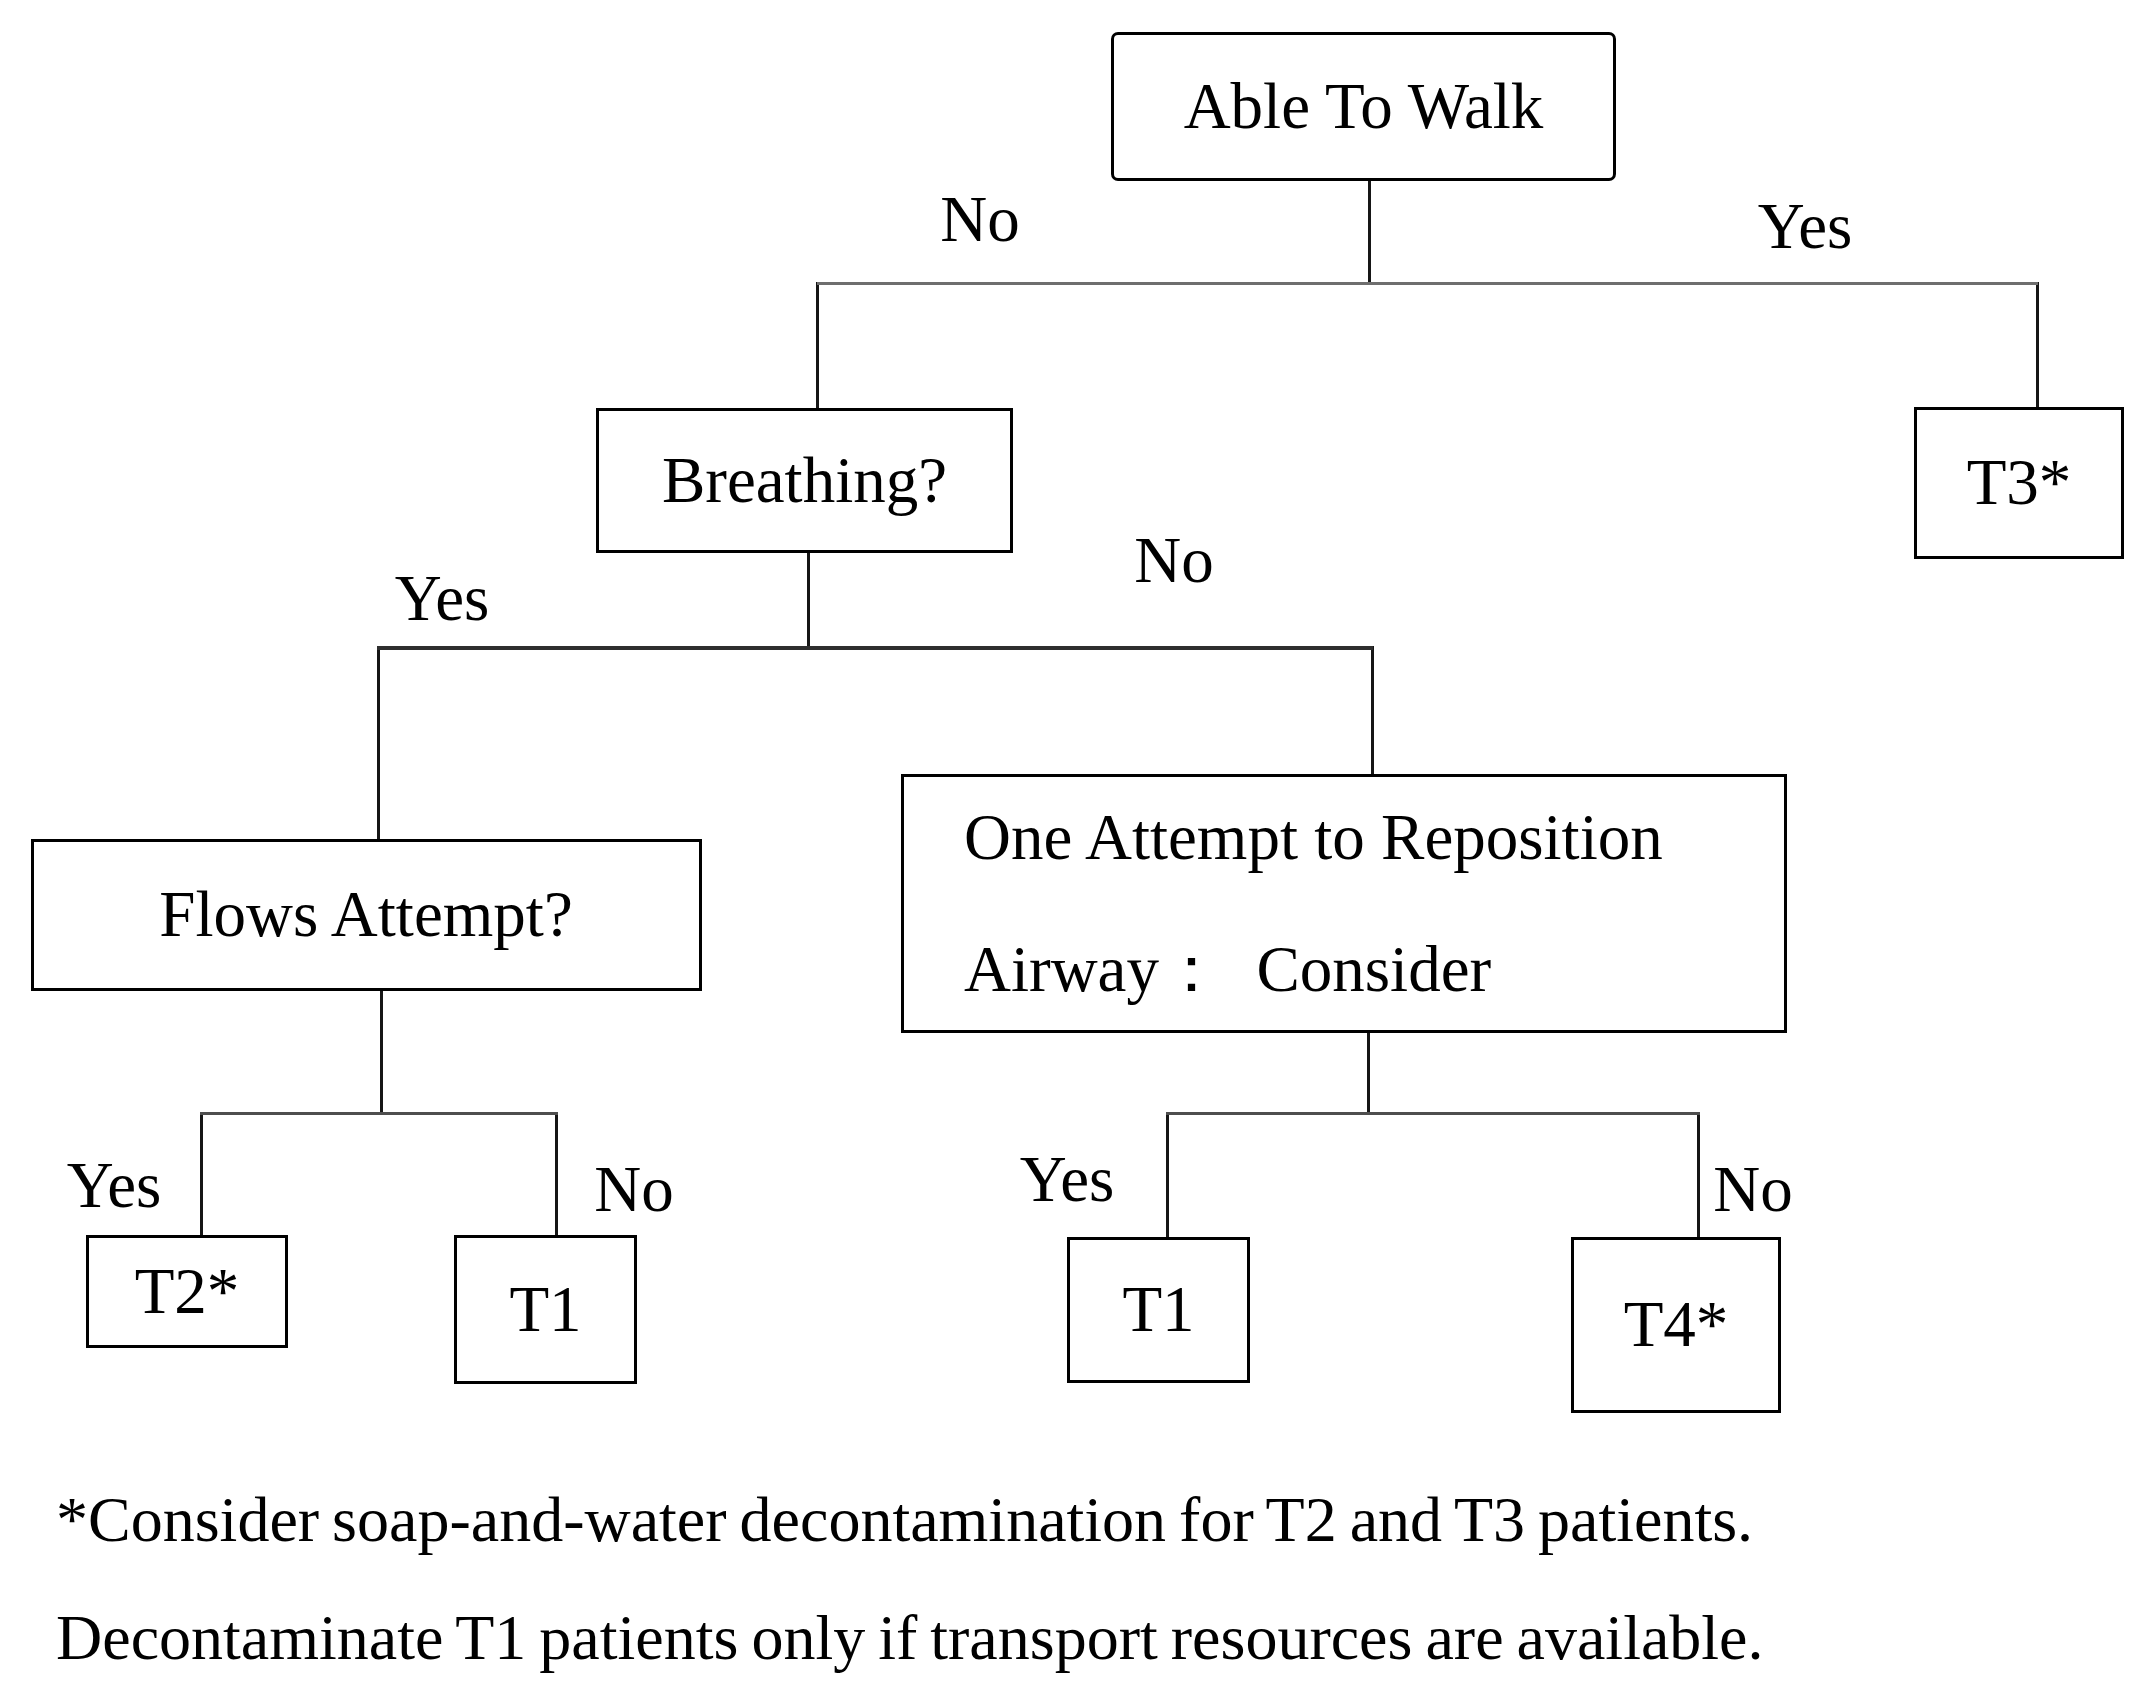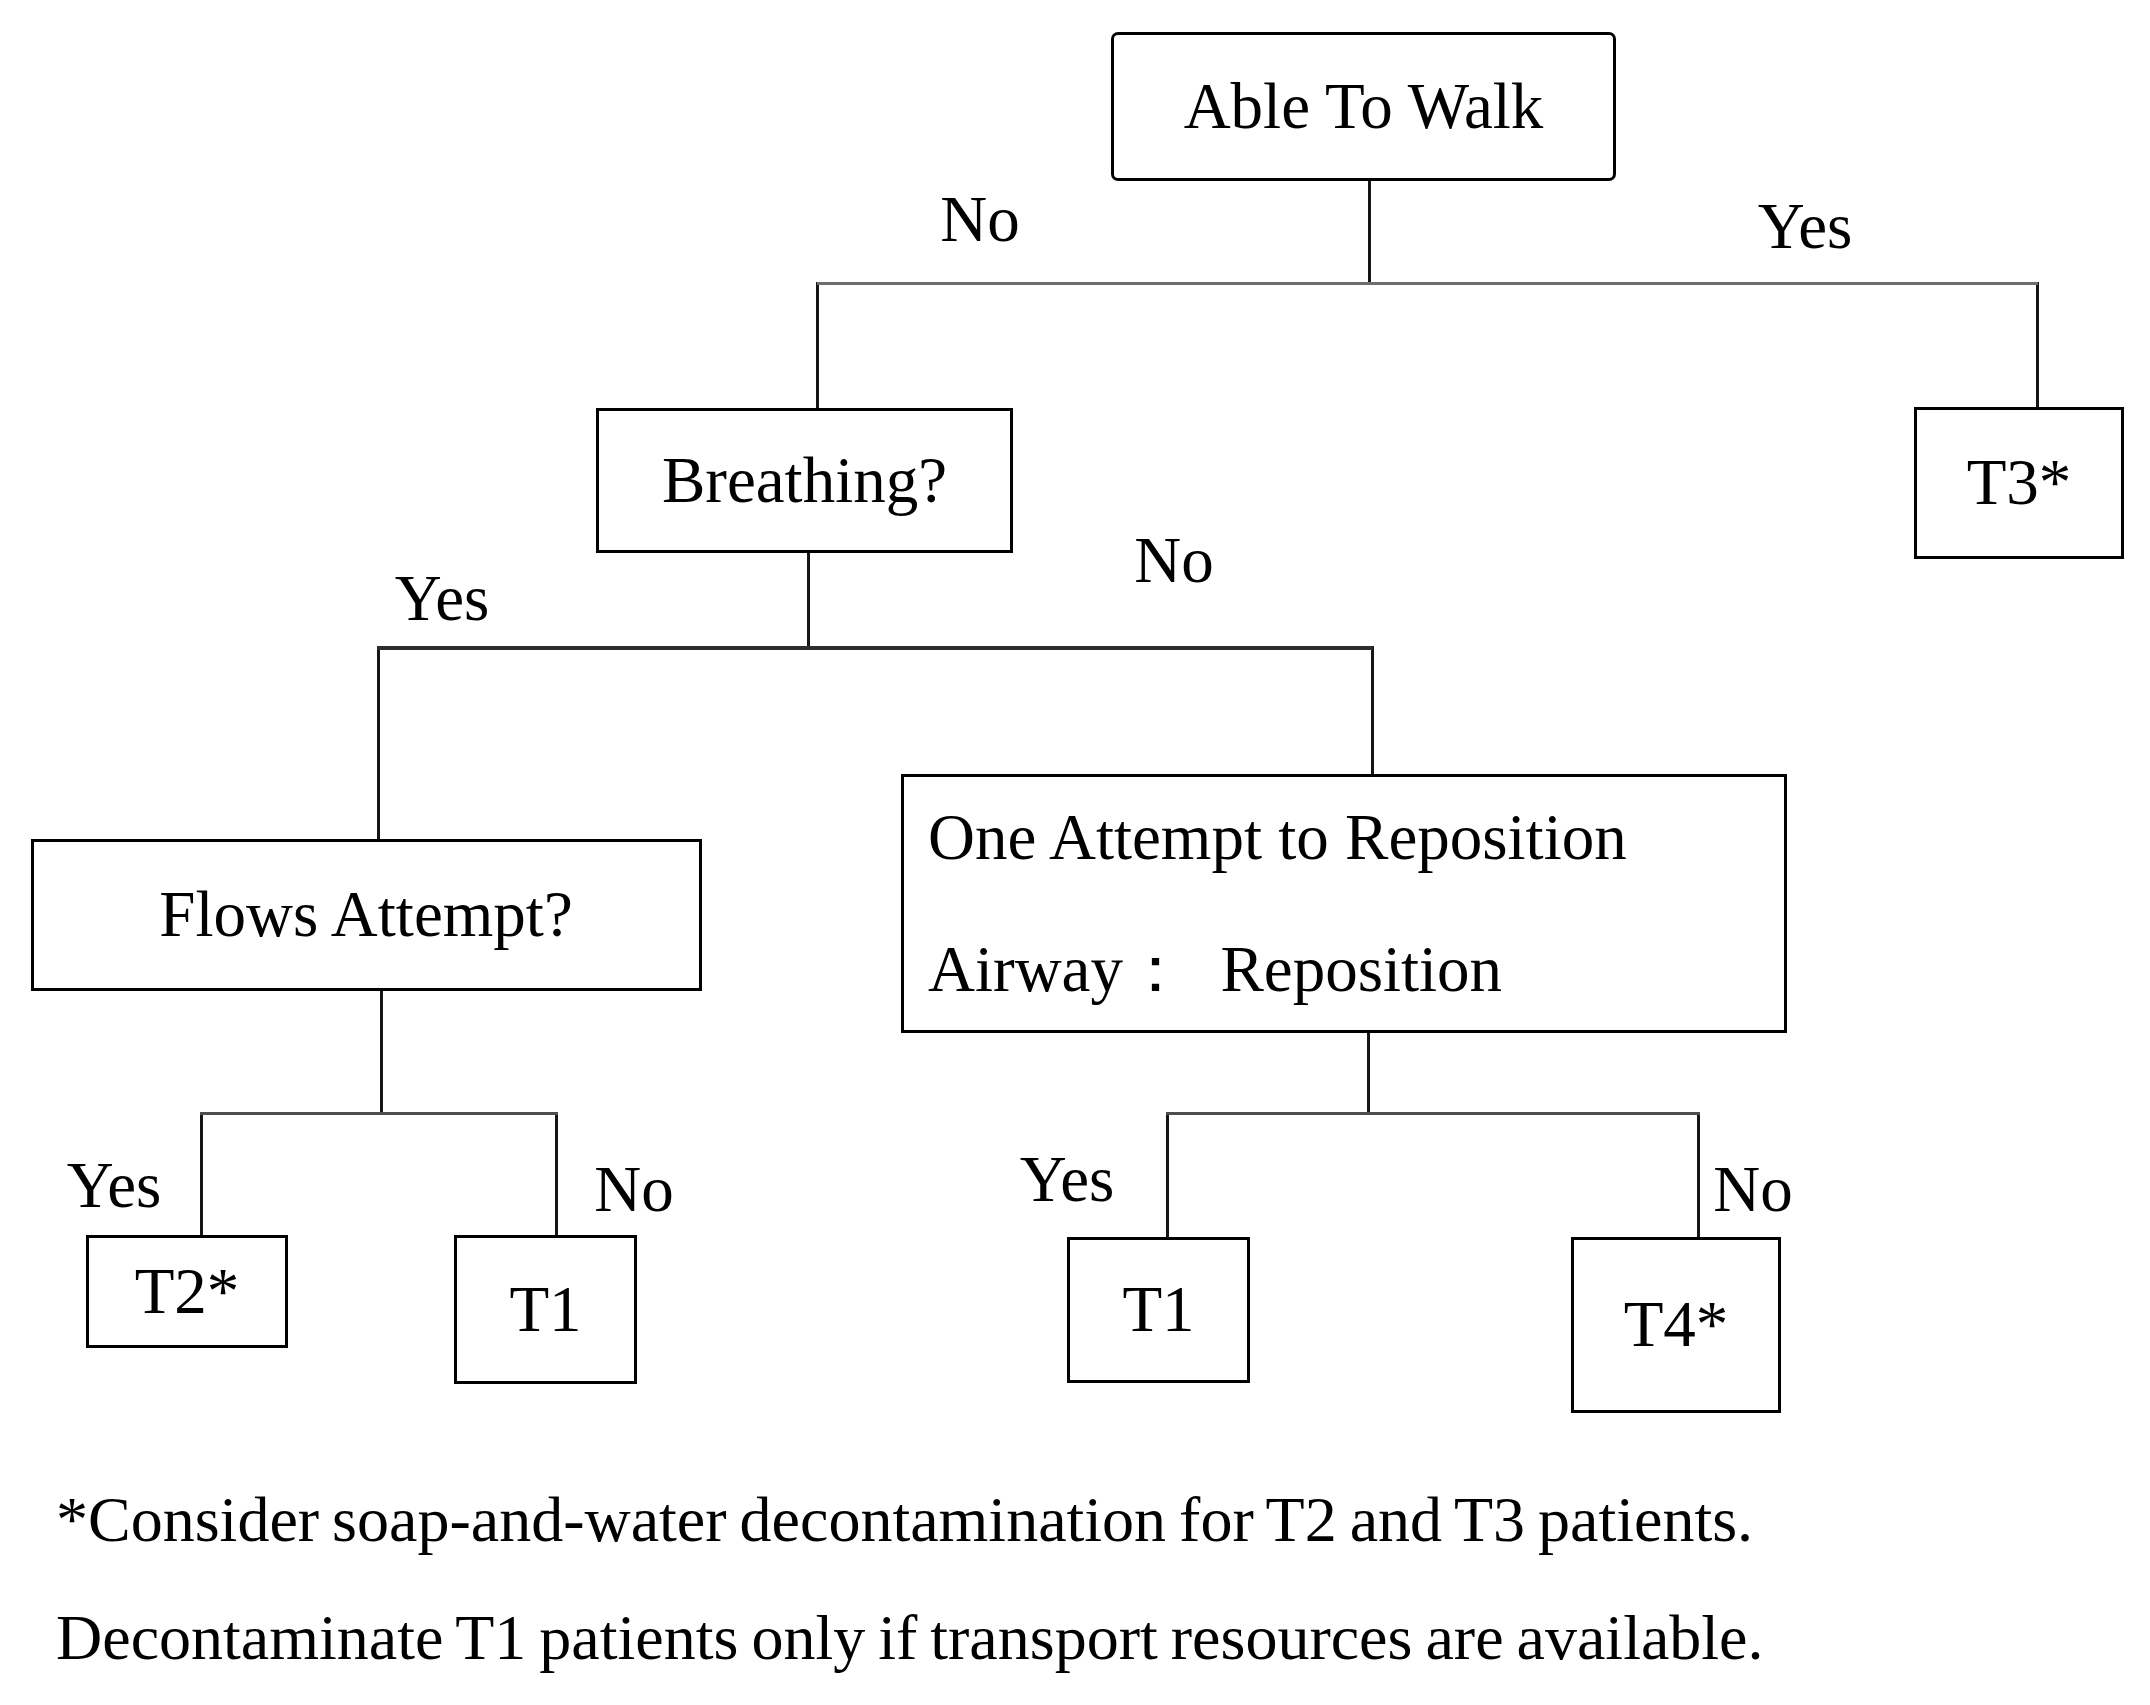--- a/index.html
+++ b/index.html
@@ -33,21 +33,21 @@
     justify-content: center;
     font-size: 65px;
     line-height: 1.1;
     text-align: center;
   }
   .node.multiline {
     flex-direction: column;
     align-items: flex-start;
     justify-content: center;
     text-align: left;
-    padding-left: 24px;
+    padding-left: 60px;
     gap: 60px;
   }
   .vline {
     position: absolute;
     width: 3px;
     background: var(--vline);
   }
   .hline {
     position: absolute;
     height: 3px;
@@ -105,21 +105,21 @@
   <div class="node" style="left:1914px; top:407px; width:210px; height:152px;">
     <span>T3*</span>
   </div>
 
   <div class="node" style="left:30.5px; top:839px; width:671px; height:152px;">
     <span>Flows Attempt?</span>
   </div>
 
   <div class="node multiline" style="left:901px; top:774px; width:886px; height:259px;">
     <span>One Attempt to Reposition</span>
-    <span class="pre">Airway：  Reposition</span>
+    <span class="pre">Airway：  Consider</span>
   </div>
 
   <div class="node" style="left:86px; top:1235px; width:202px; height:113px;text-align:center;">
     <span>T2*</span>
   </div>
 
   <div class="node" style="left:454px; top:1235px; width:183px; height:149px;">
     <span>T1</span>
   </div>
 

